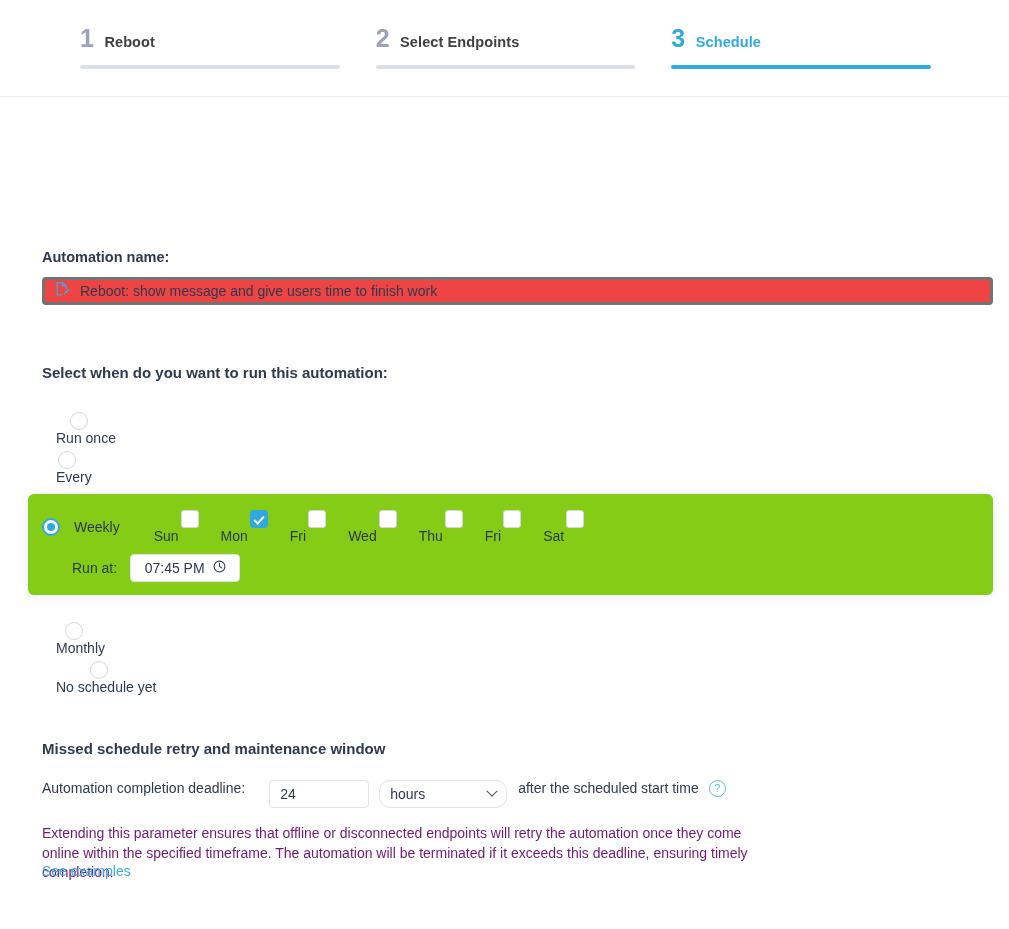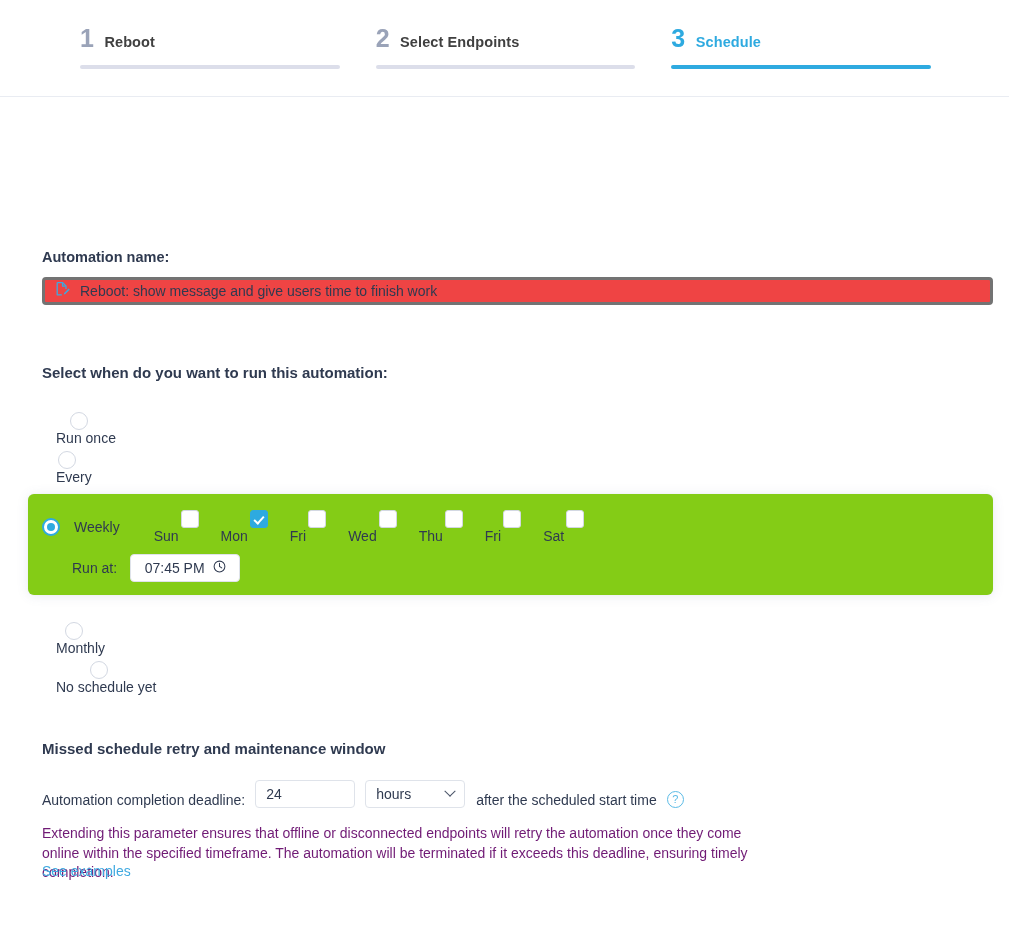--- a/index.html
+++ b/index.html
@@ -260,26 +260,26 @@
     top: 643px;
     font-size: 15px;
     font-weight: 700;
     color: #2f3a50;
   }
   #deadline-row {
     position: absolute;
     left: 42px;
     top: 683px;
     display: flex;
-    align-items: flex-end;
+    align-items: flex-start;
     gap: 0;
   }
   .deadline-text { font-size: 14px; color: #2f3a50; white-space: nowrap; }
-  #deadline-input { width: 100px; justify-content: flex-start; margin-left: 10px; }
-  #deadline-unit { width: 100px; justify-content: space-between; margin-left: 10px; }
+  #deadline-input { width: 100px; justify-content: flex-start; margin-left: 24px; }
+  #deadline-unit { width: 128px; justify-content: space-between; margin-left: 10px; border-radius: 11px; }
   #deadline-suffix { margin-left: 11px; }
 
   .help-icon {
     width: 17px;
     height: 17px;
     border-radius: 50%;
     border: 1px solid #5bbbe6;
     box-sizing: border-box;
     color: #5bbbe6;
     font-size: 11px;

